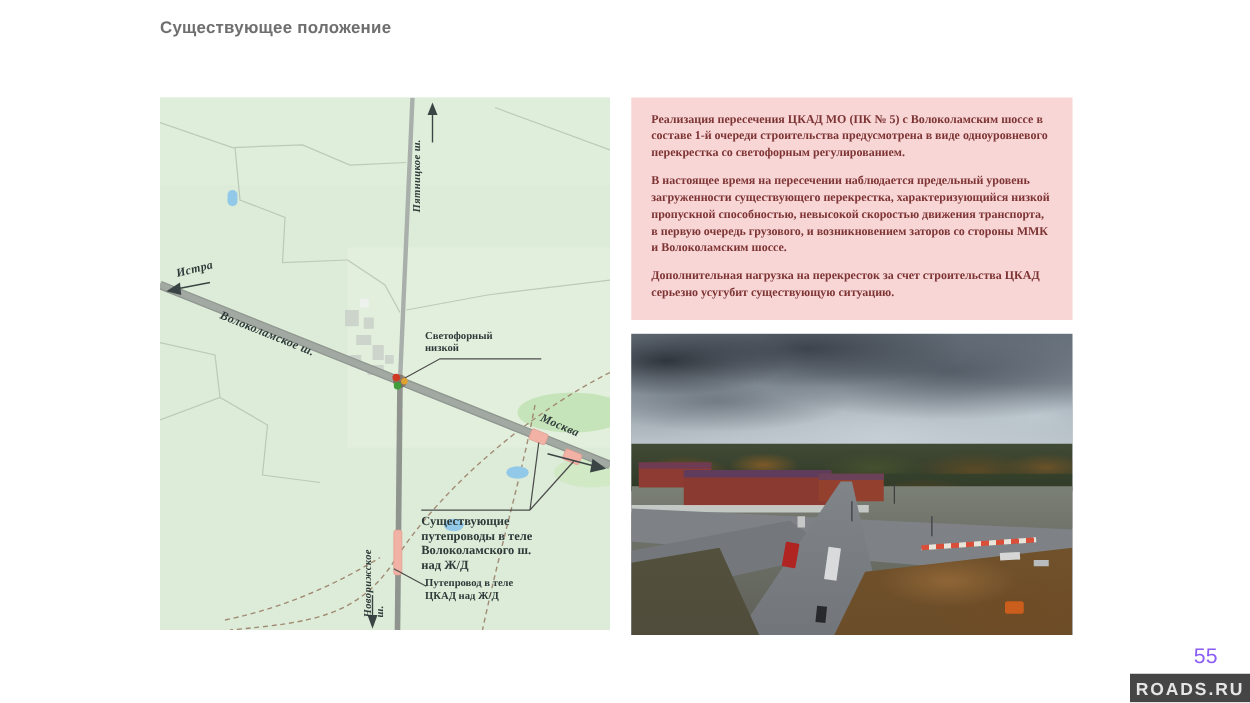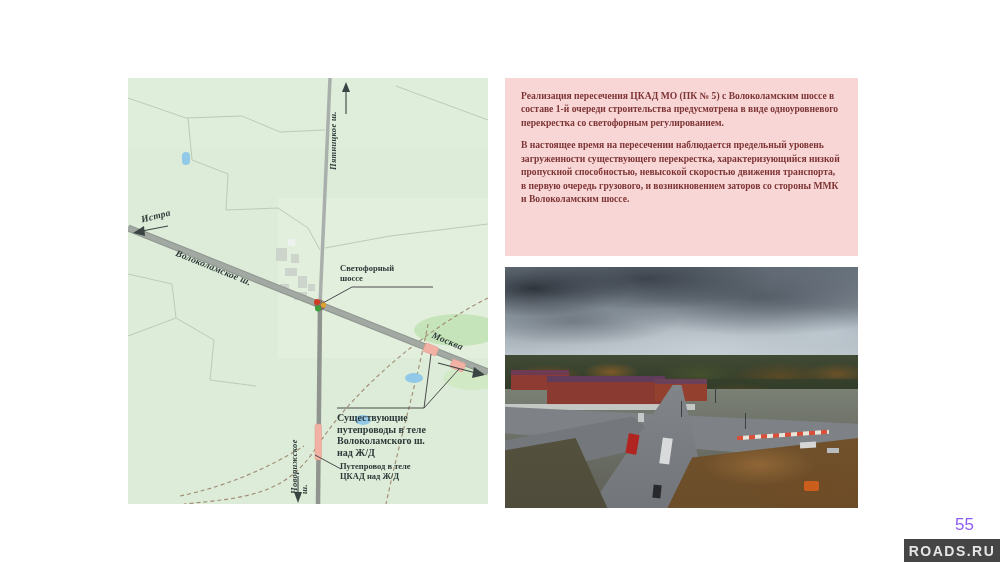--- a/index.html
+++ b/index.html
@@ -94,20 +94,21 @@
   .page-number{position:absolute;right:26px;top:515px;font-size:17px;color:#8b5cf6;}
   .brand-box{position:absolute;right:0;bottom:0;width:96px;height:23px;
     background:var(--brand-bg,#454545);color:#e5e5e5;display:flex;align-items:center;
     justify-content:center;font-weight:bold;font-size:14px;letter-spacing:1.5px;}
 </style>
 </head>
 <body>
 
 <div class="slide">
 
+  <div class="page-title">Существующее положение</div>
 
   <div class="map">
     <svg width="360" height="426" viewBox="0 0 360 426">
 
       <g>
         <rect x="0" y="0" width="360" height="70" fill="#e0efdb" opacity=".5"></rect>
         <rect x="150" y="120" width="210" height="160" fill="#e8f3e2" opacity=".55"></rect>
         <ellipse cx="330" cy="252" rx="44" ry="16" fill="#c3e2b5" opacity=".9"></ellipse>
         <ellipse cx="345" cy="300" rx="30" ry="12" fill="#cfe8c2" opacity=".8"></ellipse>
       </g>
@@ -183,28 +184,29 @@
         <circle cx="195.5" cy="227" r="2.6" fill="#e0a22e"></circle>
         <circle cx="190" cy="230.5" r="3" fill="#3f9e3a"></circle>
       </g>
     </svg>
 
     <div class="map-label road-name vlabel lbl-pyatnitskoe">Пятницкое ш.</div>
     <div class="map-label road-name lbl-istra">Истра</div>
     <div class="map-label road-name lbl-volokolamskoe">Волоколамское ш.</div>
     <div class="map-label road-name lbl-moskva">Москва</div>
     <div class="map-label road-name vlabel lbl-novorizhskoe">Новорижское ш.</div>
-    <div class="map-label lbl-svetofor">Светофорный шоссе</div>
+    <div class="map-label lbl-svetofor">Светофорный низкой</div>
     <div class="map-label lbl-overpasses">Существующие путепроводы в теле Волоколамского ш. над Ж/Д</div>
     <div class="map-label lbl-ckad">Путепровод в теле ЦКАД над Ж/Д</div>
   </div>
 
   <div class="info-box">
     <p>Реализация пересечения ЦКАД МО (ПК № 5) с Волоколамским шоссе в составе 1-й очереди строительства предусмотрена в виде одноуровневого перекрестка со светофорным регулированием.</p>
     <p>В настоящее время на пересечении наблюдается предельный уровень загруженности существующего перекрестка, характеризующийся низкой пропускной способностью, невысокой скоростью движения транспорта, в первую очередь грузового, и возникновением заторов со стороны ММК и Волоколамским шоссе.</p>
+    <p>Дополнительная нагрузка на перекресток за счет строительства ЦКАД серьезно усугубит существующую ситуацию.</p>
   </div>
 
   <div class="photo">
     <div class="ph-sky"></div>
     <div class="ph-trees"></div>
     <div class="ph-trees-right"></div>
     <div class="ph-ground"></div>
     <div class="ph-b1"></div>
     <div class="ph-b2"></div>
     <div class="ph-b3"></div>

